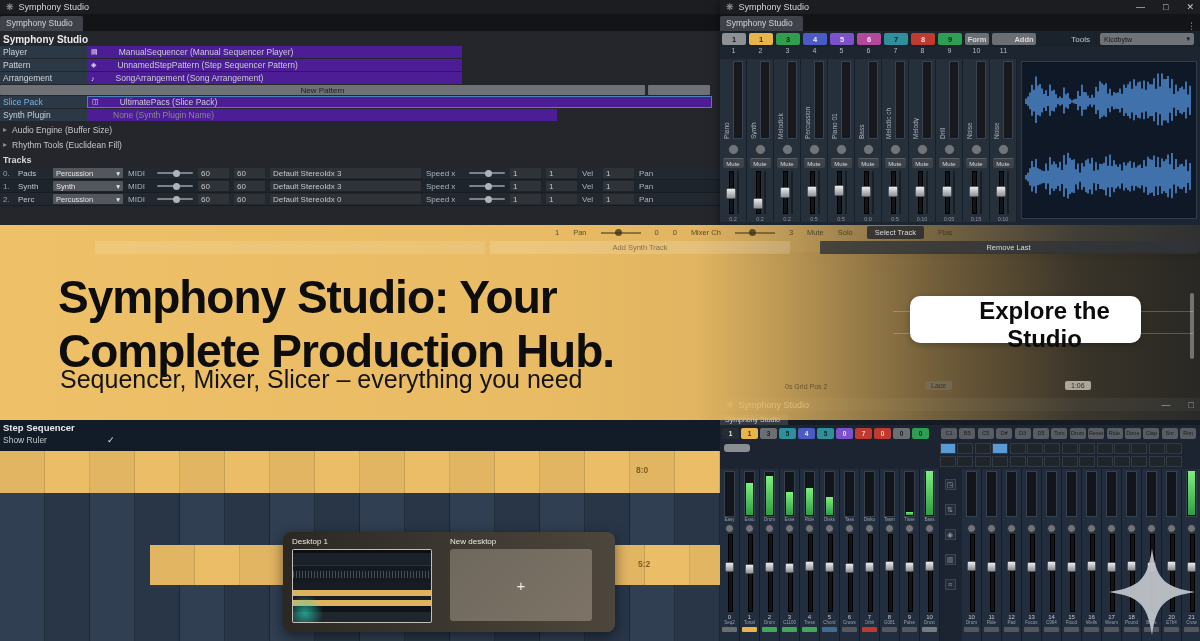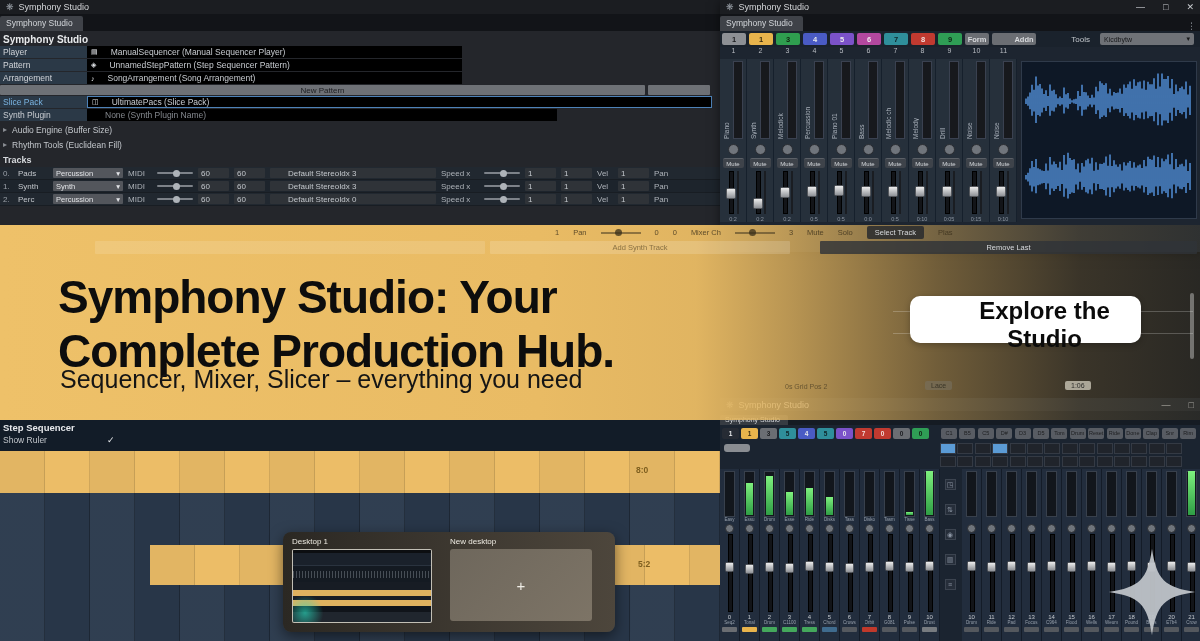--- a/index.html
+++ b/index.html
@@ -11,38 +11,38 @@
   .win-ctrls{margin-left:auto;display:flex;gap:18px;color:#c9ccd0;font-size:9px;}
   .tabrow{height:17px;background:#121418;display:flex;align-items:flex-end;}
   .tab{background:#3f4248;color:#d3d6da;font-size:8.5px;padding:2px 10px 3px 6px;border-radius:2px 2px 0 0;}
   .menu-dots{margin-left:auto;color:#9aa0a8;font-size:9px;padding-right:4px;}
 
   
   .win-inspector{left:0;top:0;width:720px;height:228px;background:#24262b;}
   .insp-heading{color:#e8eaec;font-size:10px;font-weight:bold;padding:3px 0 2px 3px;height:10px;}
   .frow{display:flex;height:12px;margin-bottom:1px;font-size:8.5px;align-items:center;}
   .flabel{width:84px;background:#2b3947;color:#d2d5da;padding-left:3px;height:100%;display:flex;align-items:center;flex:none;}
-  .fval{background:#000000;height:100%;display:flex;align-items:center;gap:13px;padding-left:4px;color:#c9cdd2;box-sizing:border-box;}
+  .fval{background:#4c1d95;height:100%;display:flex;align-items:center;gap:21px;padding-left:4px;color:#c9cdd2;box-sizing:border-box;}
   .ficon{font-size:7px;color:#dfe2e6;}
   .npbar{height:10px;margin:1px 0;display:flex;gap:3px;}
   .npbtn{background:#6e7176;color:#1d1e21;font-size:8px;display:flex;align-items:center;justify-content:center;width:645px;border-radius:1px;}
   .np2{width:62px;}
   .sectionrow{height:15px;display:flex;align-items:center;gap:5px;color:#c3c7cc;font-size:8.5px;padding-left:3px;}
   .sec-arrow{color:#8a8e94;font-size:8px;}
   .tracks-label{color:#d6d9dd;font-weight:bold;font-size:9px;padding:3px 0 2px 3px;height:10px;}
   .trow{display:flex;align-items:center;height:13px;font-size:8px;color:#c3c7cc;gap:5px;padding-left:3px;background:#212830;border-bottom:1px solid #181d23;box-sizing:border-box;}
   .trow:nth-child(2){background:#1d242c;}
   .t-idx{width:10px;color:#9aa0a8;}
   .t-name{width:30px;}
   .t-sel{width:64px;height:10px;background:#53565c;color:#e3e5e8;display:flex;align-items:center;justify-content:space-between;padding:0 3px;border-radius:1px;font-size:7.5px;}
   .t-midi{width:24px;color:#aeb3b9;}
   .mini-slider{width:36px;height:2px;background:#7d8289;position:relative;border-radius:1px;flex:none;}
   .mini-slider .dot{position:absolute;top:-2.5px;left:45%;width:7px;height:7px;border-radius:50%;background:#aeb3b9;}
   .t-box{width:28px;height:10px;background:#2f3338;display:flex;align-items:center;padding-left:3px;border-radius:1px;}
-  .t-stereo{width:148px;height:10px;background:#2f3338;display:flex;align-items:center;padding-left:18px;border-radius:1px;}
+  .t-stereo{width:148px;height:10px;background:#2f3338;display:flex;align-items:center;padding-left:3px;border-radius:1px;}
   .t-speed{width:38px;color:#aeb3b9;}
   .t-vel{width:16px;color:#aeb3b9;}
 
   
   .win-tracks{left:720px;top:0;width:480px;height:252px;background:#1d2530;}
   .chipsrow{height:16px;display:flex;align-items:center;padding-left:2px;background:#1a222c;}
   .chip{width:24px;height:12px;border-radius:2px;margin-right:3px;font-size:7.5px;font-weight:bold;display:flex;align-items:center;justify-content:center;color:#1c1d20;flex:none;overflow:hidden;}
   .tools-wrap{margin-left:auto;display:flex;align-items:center;gap:10px;padding-right:6px;}
   .tools-label{color:#c3c7cc;font-size:8px;}
   .tools-dd{width:86px;height:12px;background:#6f7277;border-radius:2px;color:#17181a;font-size:7px;display:flex;align-items:center;justify-content:space-between;padding:0 4px;}

